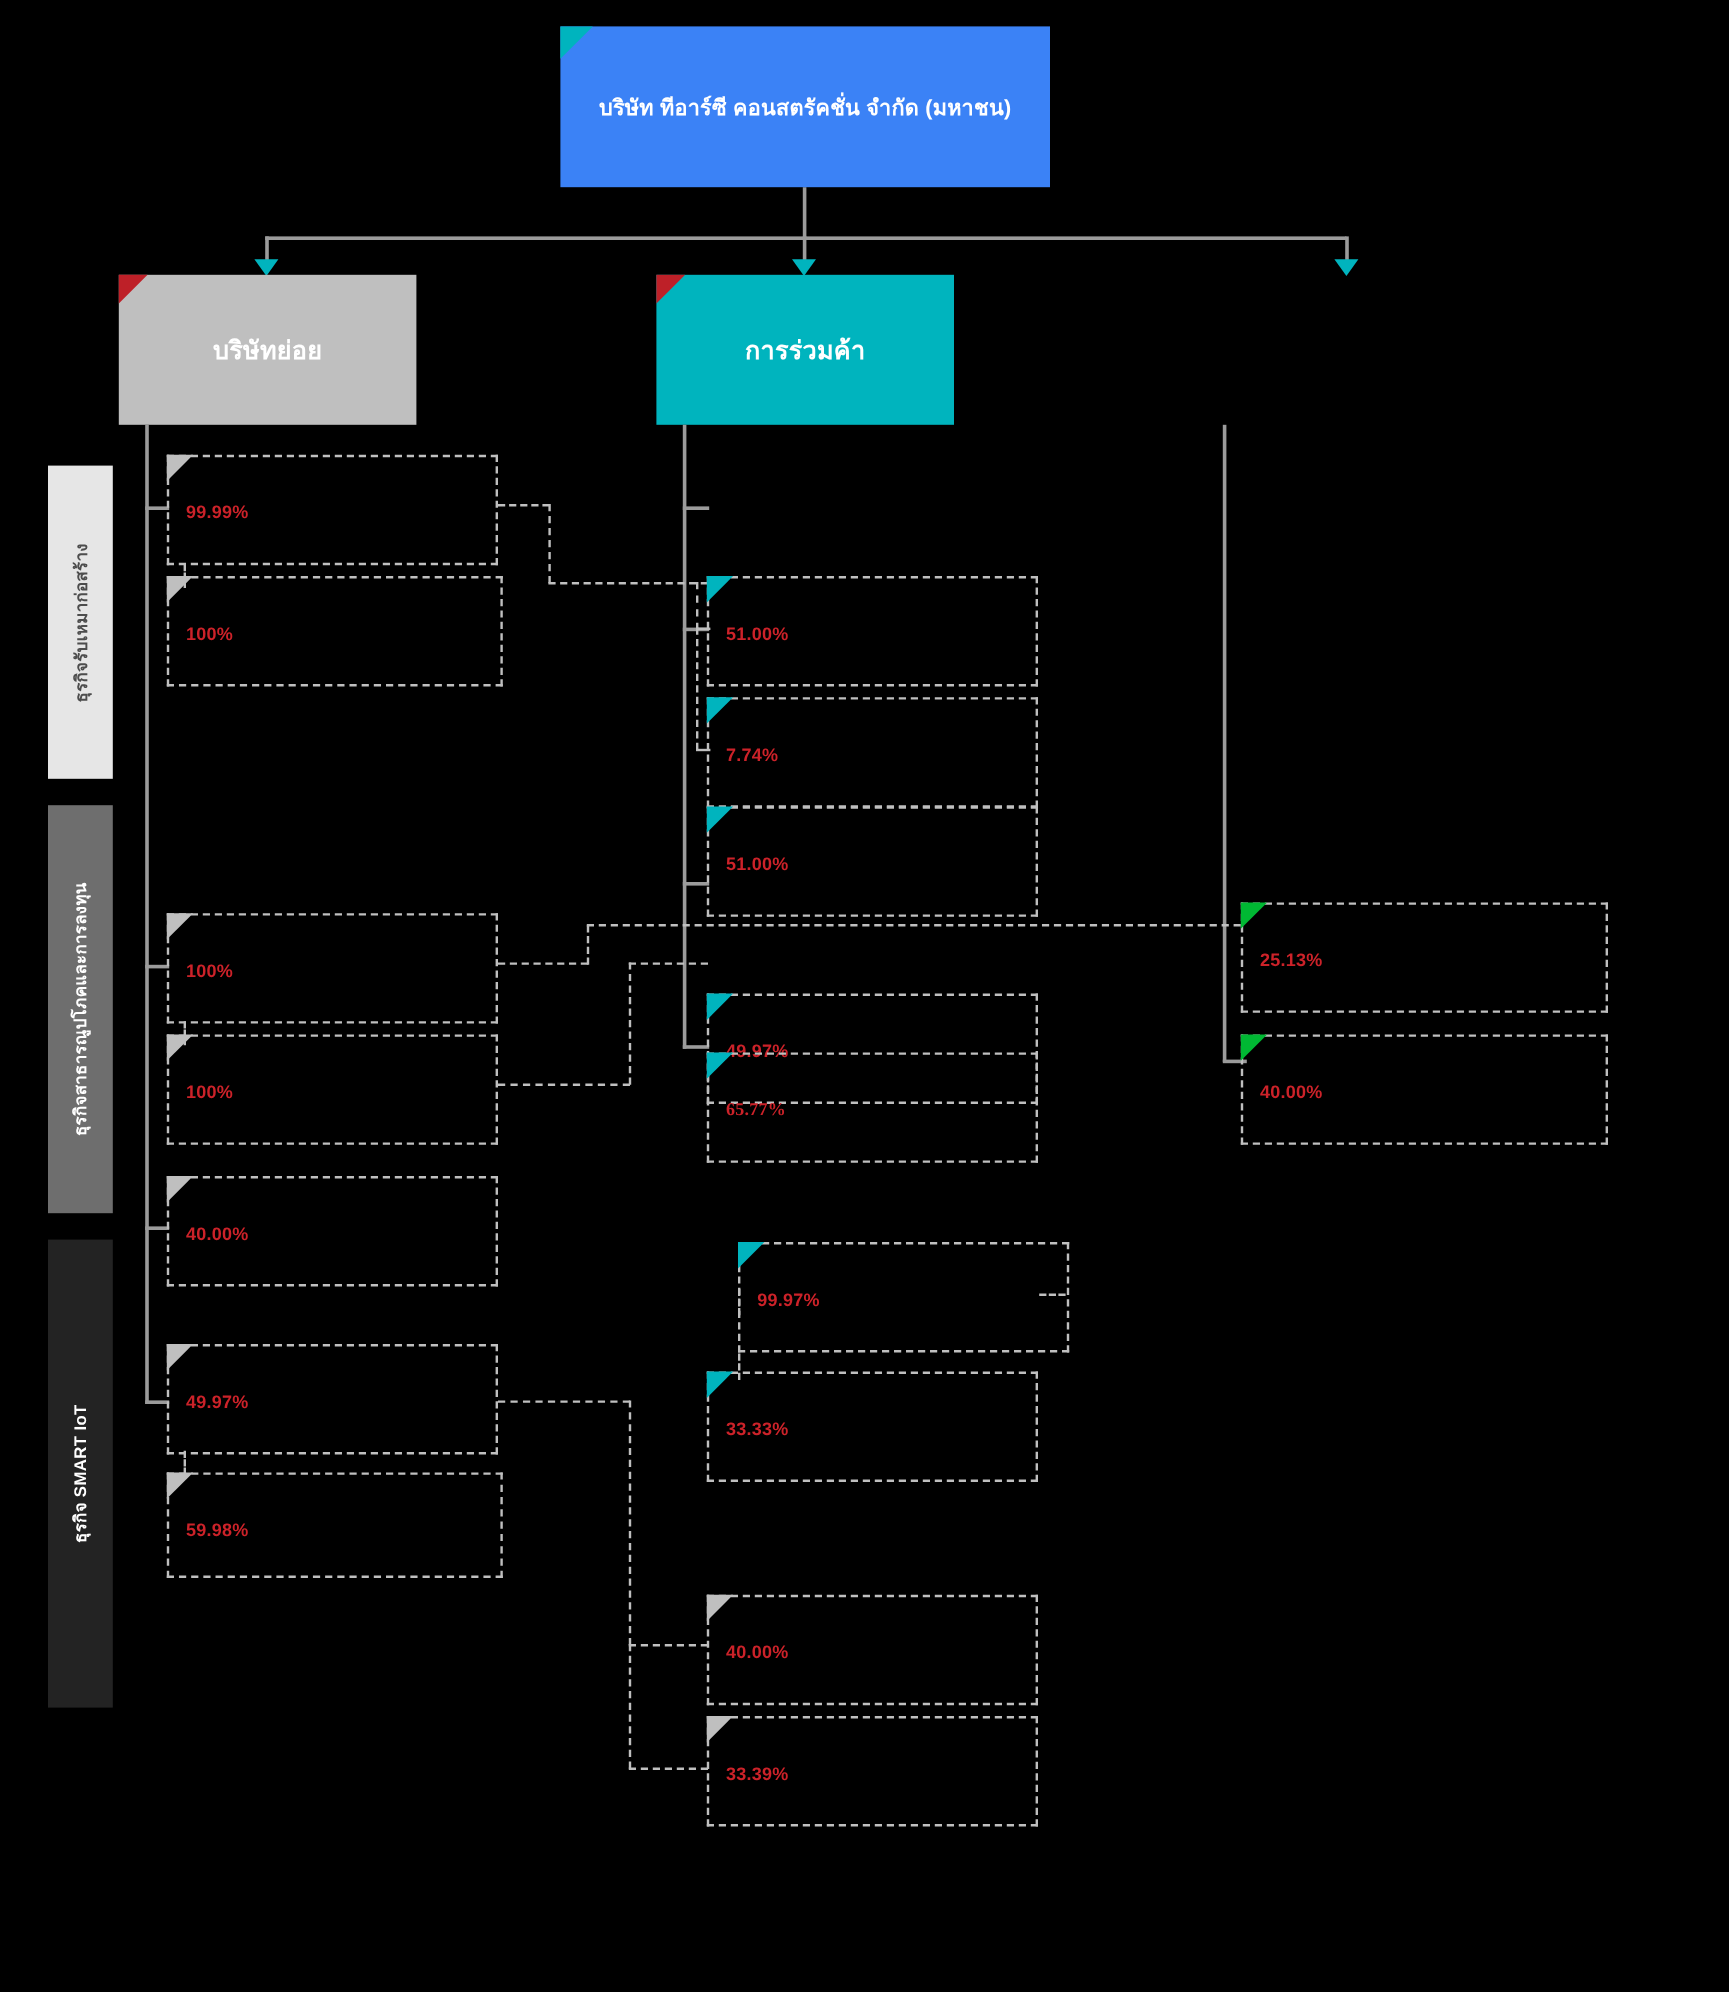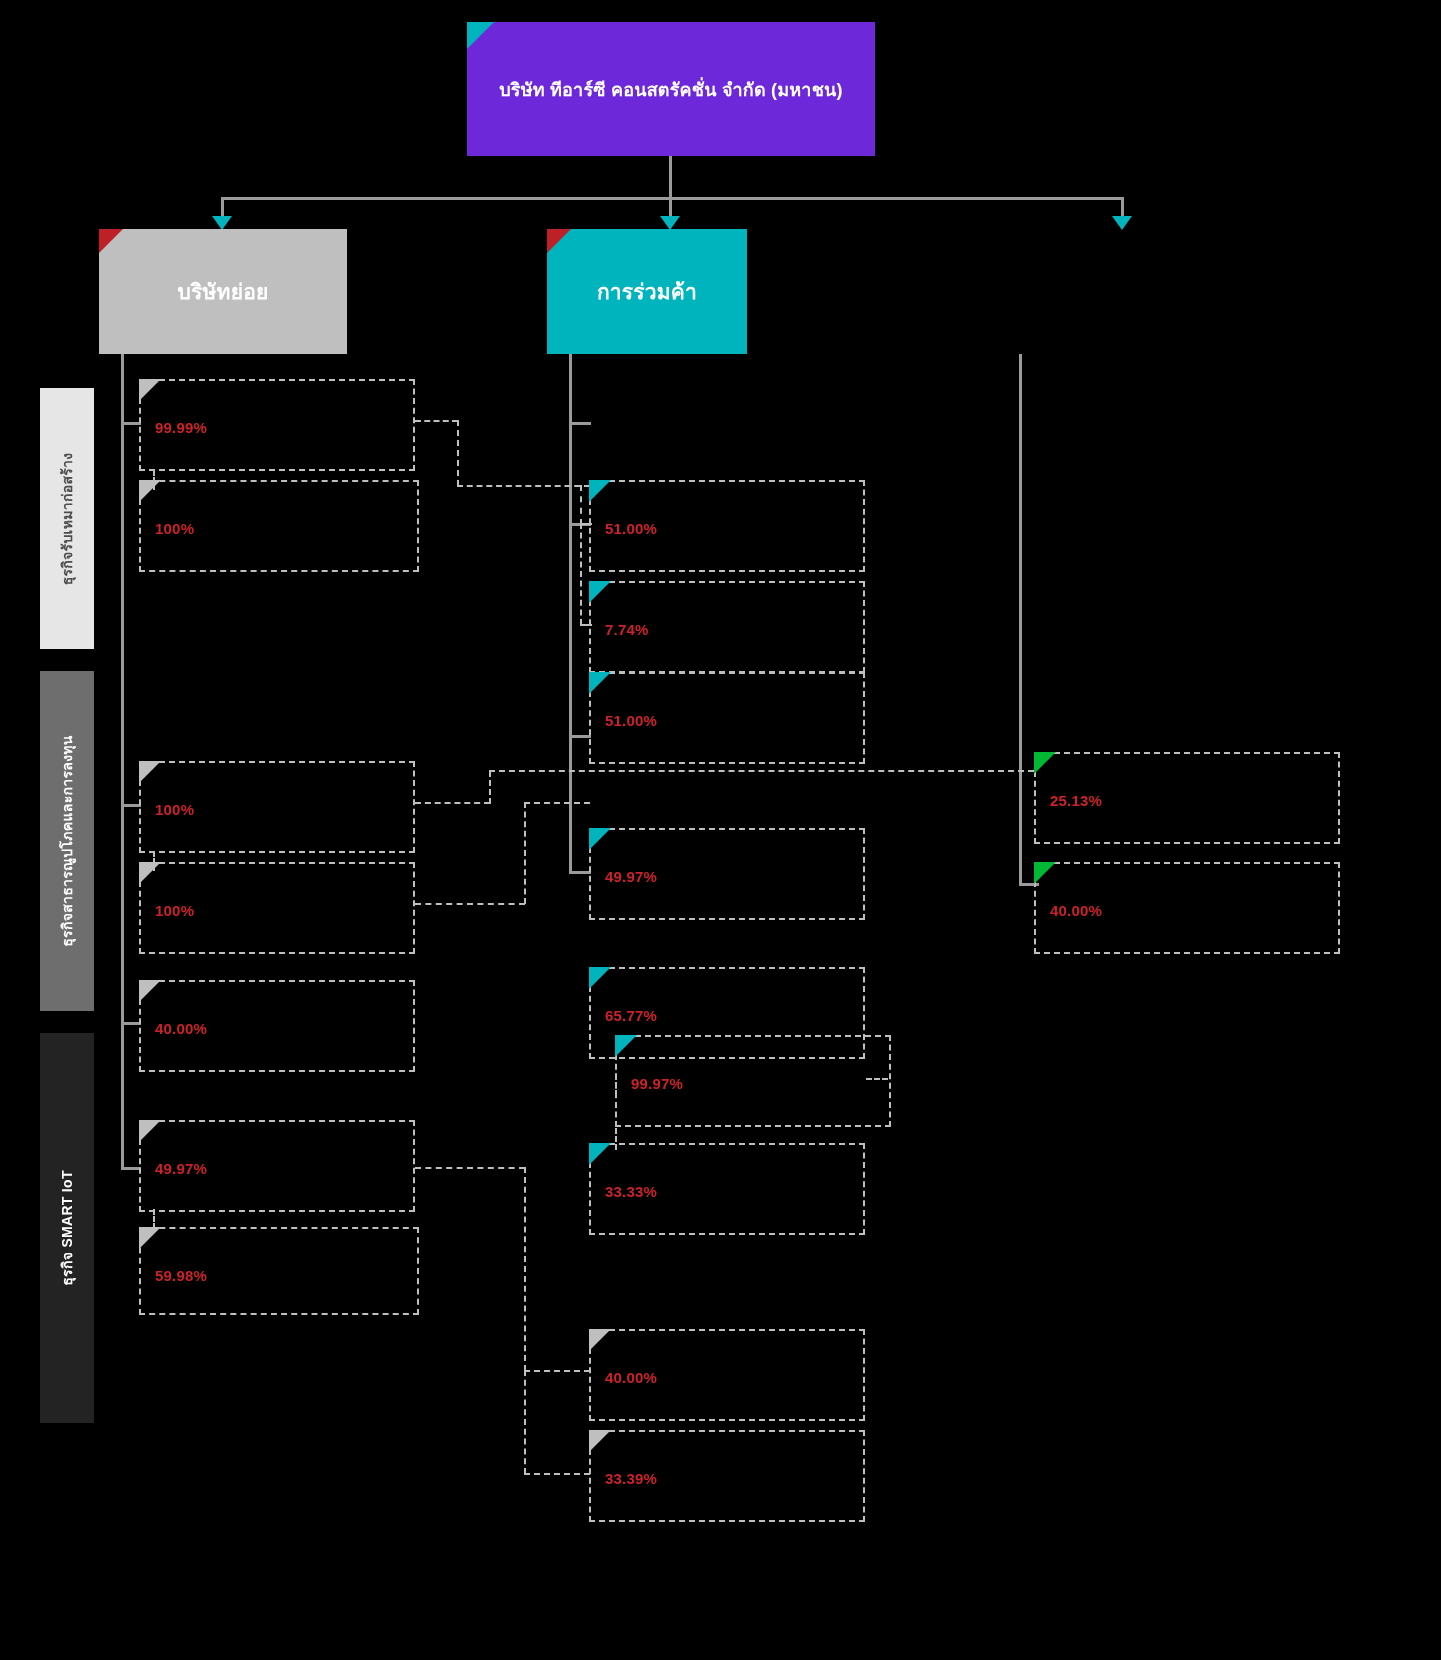--- a/index.html
+++ b/index.html
@@ -32,42 +32,42 @@
     position: absolute;
     top: 0;
     left: 0;
     width: 0;
     height: 0;
   }
 
   
   #node-root {
     left: 467px; top: 22px; width: 408px; height: 134px;
-    background: #6d28d9;
+    background: #3b82f6;
     font-size: 18px;
   }
   #node-root .corner {
     border-top: 27px solid #00b4be;
     border-right: 27px solid transparent;
   }
 
   
   #node-subsidiary {
     left: 99px; top: 229px; width: 248px; height: 125px;
     background: #bfbfbf;
     font-size: 21px;
   }
   #node-subsidiary .corner {
     border-top: 24px solid #be2028;
     border-right: 24px solid transparent;
   }
 
   
   #node-jointventure {
-    left: 547px; top: 229px; width: 200px; height: 125px;
+    left: 547px; top: 229px; width: 248px; height: 125px;
     background: #00b4be;
     font-size: 21px;
   }
   #node-jointventure .corner {
     border-top: 24px solid #be2028;
     border-right: 24px solid transparent;
   }
 
   
   #node-associate {
@@ -289,21 +289,21 @@
   <div class="sub c-teal" style="left:589px; top:672px; width:276px; height:92px;">
     <span class="corner"></span>
     <span class="pct">51.00%</span>
   </div>
 
   <div class="sub c-teal" style="left:589px; top:828px; width:276px; height:92px;">
     <span class="corner"></span>
     <span class="pct">49.97%</span>
   </div>
 
-  <div class="sub c-teal" style="left:589px; top:967px; width:276px; height:92px;">
+  <div class="sub c-teal" style="left:589px; top:877px; width:276px; height:92px;font-family:Liberation Serif, serif;">
     <span class="corner"></span>
     <span class="pct">65.77%</span>
   </div>
 
   <div class="sub c-teal" style="left:615px; top:1035px; width:276px; height:92px;">
     <span class="corner"></span>
     <span class="pct">99.97%</span>
   </div>
 
 

